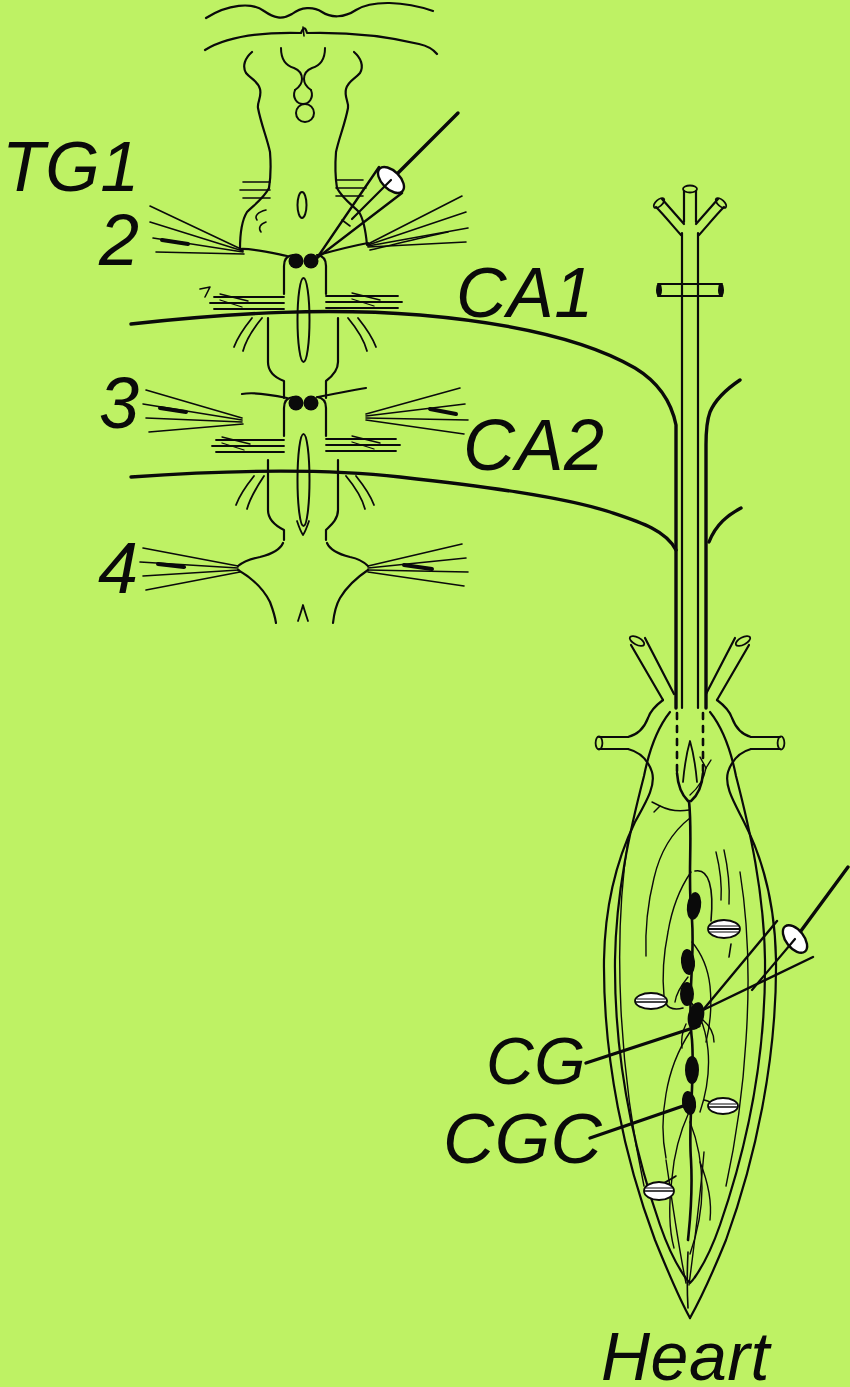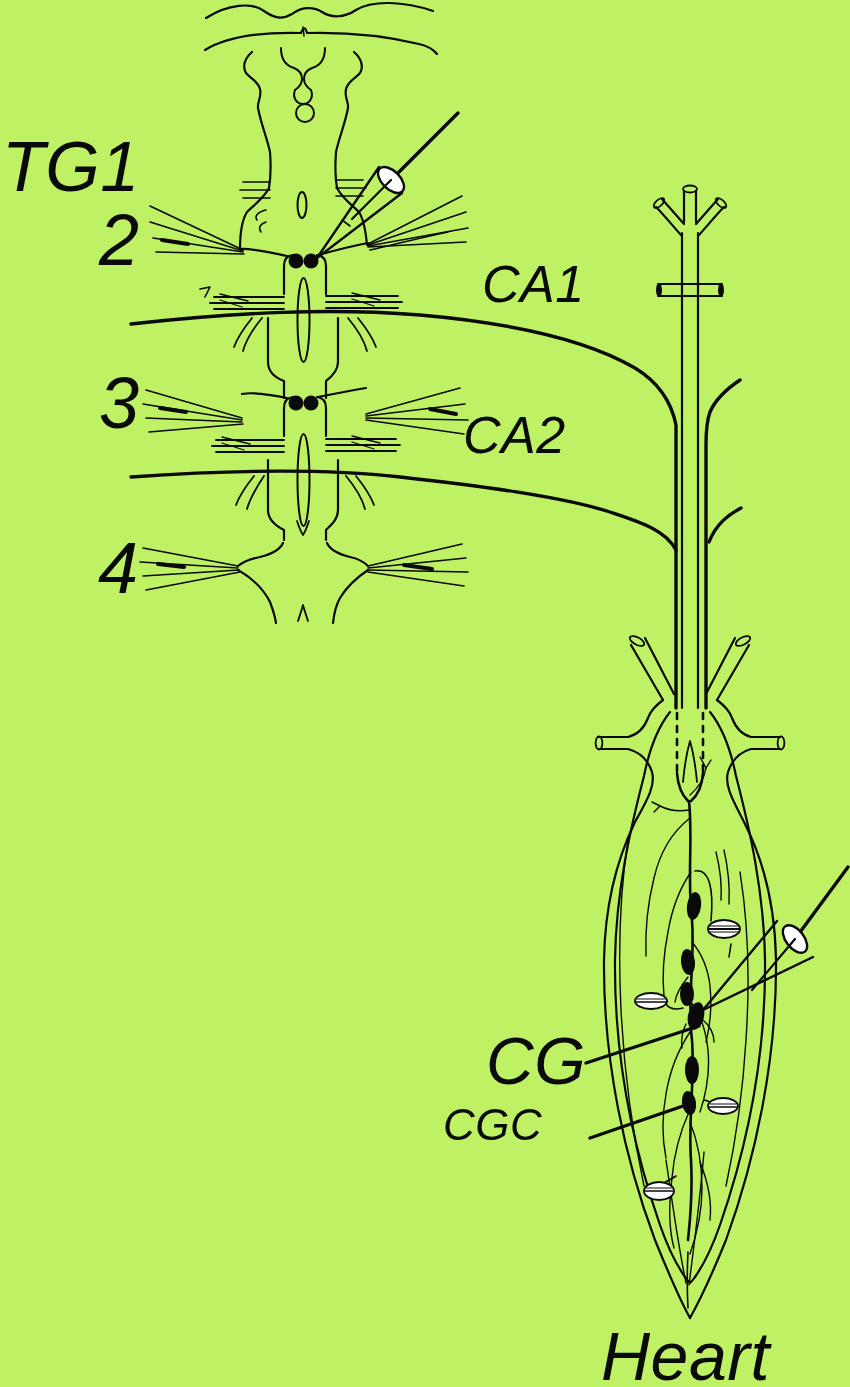--- a/index.html
+++ b/index.html
@@ -322,19 +322,19 @@
     <g stroke-width="3.4">
       <path d="M 586,1063 L 699,1026"></path>
       <path d="M 590,1138 L 686,1105"></path>
     </g>
   </svg>
 
   <div class="lbl" style="left:2px;top:132px;font-size:70px;">TG1</div>
   <div class="lbl" style="left:99px;top:204px;font-size:72px;">2</div>
   <div class="lbl" style="left:99px;top:367px;font-size:72px;">3</div>
   <div class="lbl" style="left:98px;top:532px;font-size:72px;">4</div>
-  <div class="lbl" style="left:482px;top:258px;font-size:52px;">CA1</div>
-  <div class="lbl" style="left:463px;top:409px;font-size:52px;">CA2</div>
+  <div class="lbl" style="left:456px;top:258px;font-size:70px;">CA1</div>
+  <div class="lbl" style="left:463px;top:409px;font-size:72px;">CA2</div>
   <div class="lbl" style="left:486px;top:1028px;font-size:66px;text-align:right;">CG</div>
-  <div class="lbl" style="left:443px;top:1103px;font-size:44px;">CGC</div>
+  <div class="lbl" style="left:443px;top:1103px;font-size:71px;">CGC</div>
   <div class="lbl" style="left:601px;top:1322px;font-size:68px;">Heart</div>
 
 </div>
 
 </body></html>

